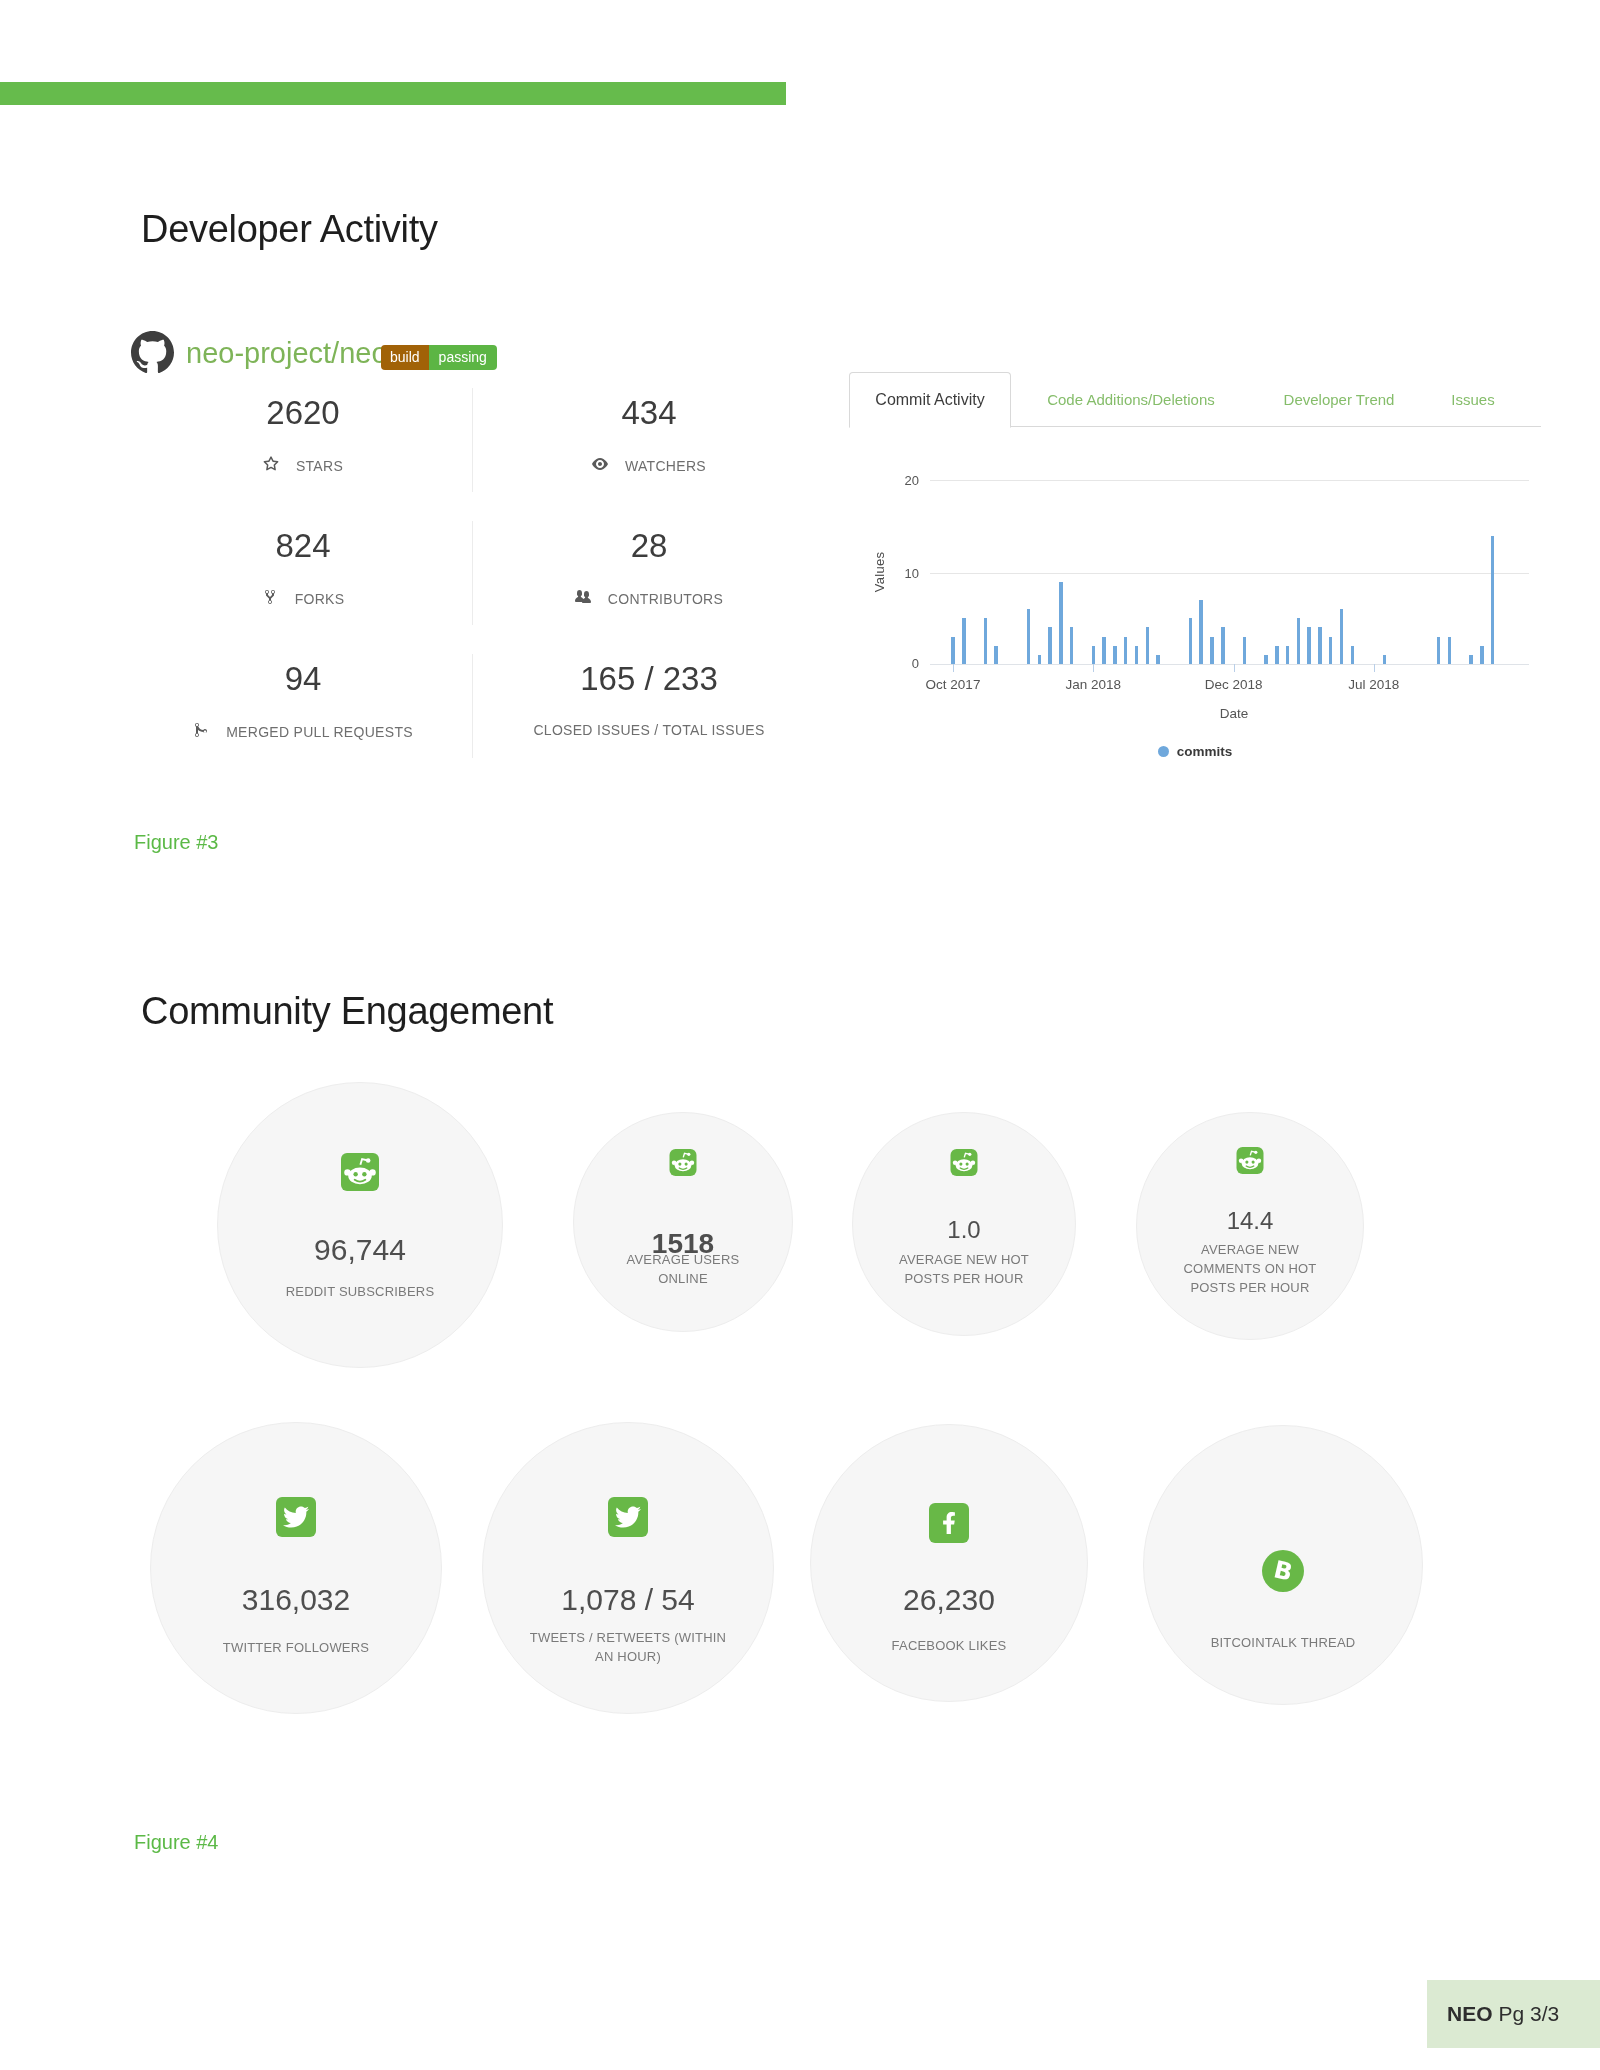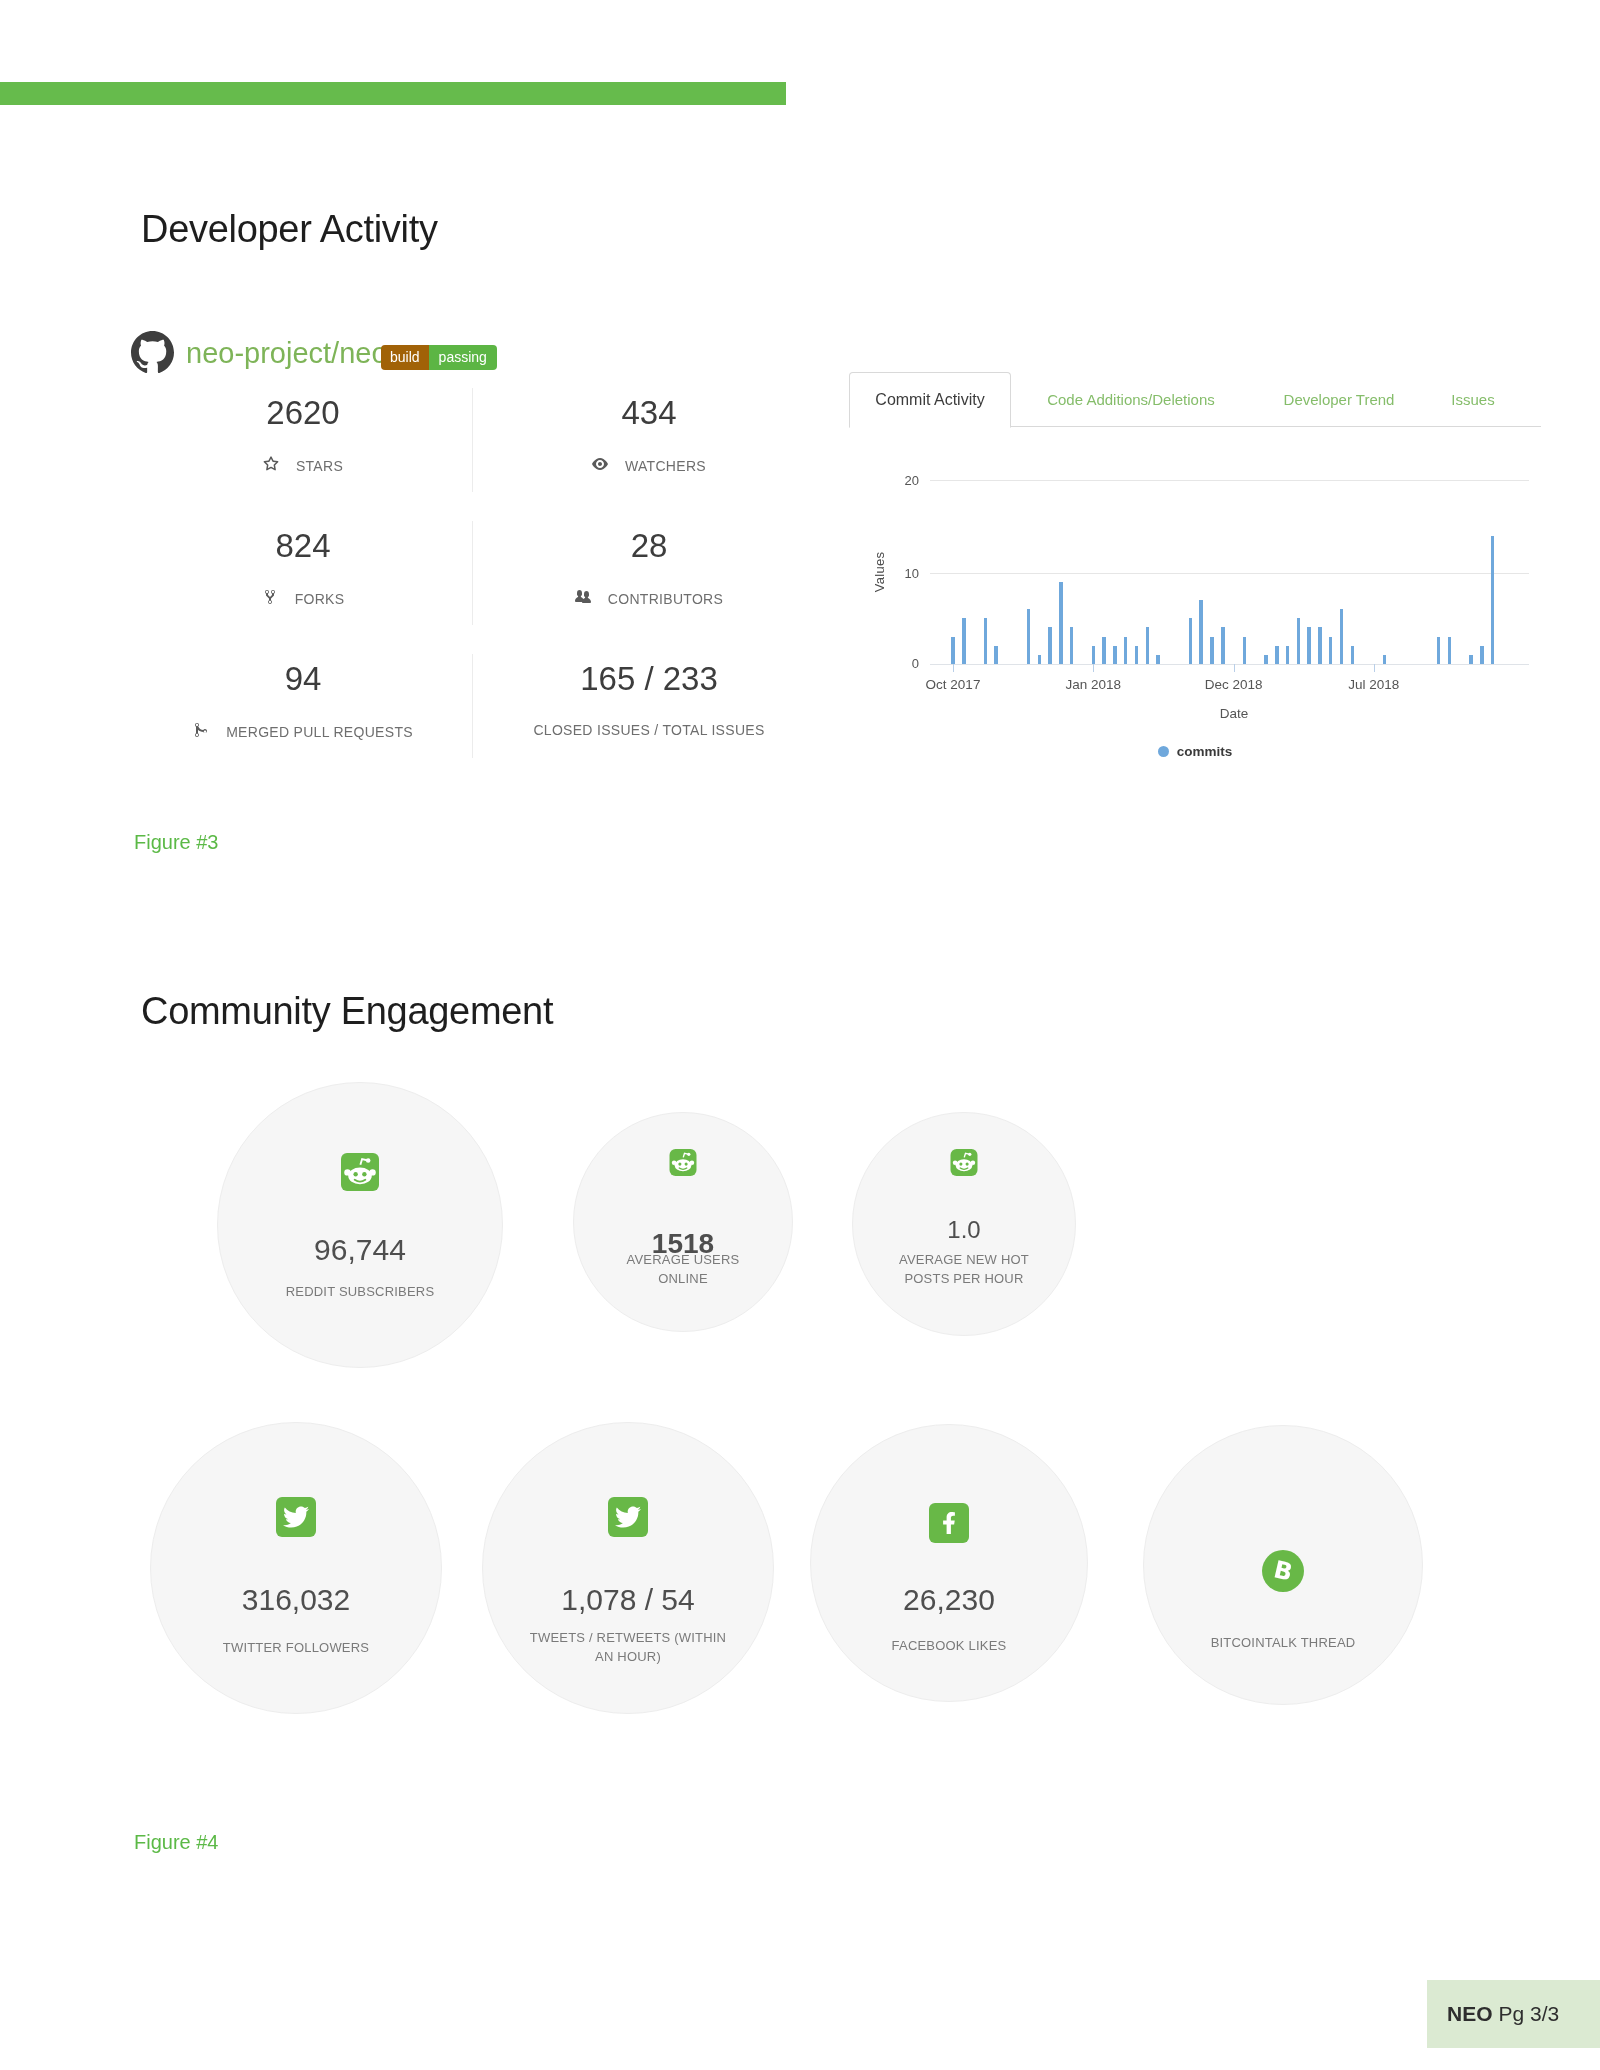--- a/index.html
+++ b/index.html
@@ -278,20 +278,36 @@
           <ellipse cx="10" cy="12" rx="6.2" ry="4.4" fill="#fff"></ellipse>
           <circle cx="7.7" cy="11.2" r="1.15" fill="#68b847"></circle>
           <circle cx="12.3" cy="11.2" r="1.15" fill="#68b847"></circle>
           <path d="M7.2 14.1q2.8 1.9 5.6 0" stroke="#68b847" stroke-width="1" fill="none" stroke-linecap="round"></path>
         </svg>
     </span>
     <div class="val" style="top:103px;font-size:24px;">1.0</div>
     <div class="lab" style="top:138px;width:175px;">AVERAGE NEW HOT POSTS PER HOUR</div>
   </div>
 
+  <div class="circle" style="left:1136px;top:1112px;width:228px;height:228px;">
+    <span class="icon" style="top:34px;width:27px;height:27px;background:#68b847;">
+      <svg viewBox="0 0 20 20" width="27" height="27">
+          <path d="M10.2 6.2l.9-3 2.6.6" stroke="#fff" stroke-width="1" fill="none"></path>
+          <circle cx="14.3" cy="3.9" r="1.2" fill="#fff"></circle>
+          <circle cx="3.4" cy="10.2" r="1.7" fill="#fff"></circle>
+          <circle cx="16.6" cy="10.2" r="1.7" fill="#fff"></circle>
+          <ellipse cx="10" cy="12" rx="6.2" ry="4.4" fill="#fff"></ellipse>
+          <circle cx="7.7" cy="11.2" r="1.15" fill="#68b847"></circle>
+          <circle cx="12.3" cy="11.2" r="1.15" fill="#68b847"></circle>
+          <path d="M7.2 14.1q2.8 1.9 5.6 0" stroke="#68b847" stroke-width="1" fill="none" stroke-linecap="round"></path>
+        </svg>
+    </span>
+    <div class="val" style="top:94px;font-size:24px;">14.4</div>
+    <div class="lab" style="top:128px;width:165px;">AVERAGE NEW COMMENTS ON HOT POSTS PER HOUR</div>
+  </div>
 
   <div class="circle" style="left:150px;top:1422px;width:292px;height:292px;">
     <span class="icon" style="top:74px;width:40px;height:40px;background:#68b847;">
       <svg viewBox="0 0 512 512" width="26" height="26">
           <path fill="#fff" d="M459.37 151.716c.325 4.548.325 9.097.325 13.645 0 138.72-105.583 298.558-298.558 298.558-59.452 0-114.68-17.219-161.137-47.106 8.447.974 16.568 1.299 25.34 1.299 49.055 0 94.213-16.568 130.274-44.832-46.132-.975-84.792-31.188-98.112-72.772 6.498.974 12.995 1.624 19.818 1.624 9.421 0 18.843-1.3 27.614-3.573-48.081-9.747-84.143-51.98-84.143-102.985v-1.299c13.969 7.797 30.214 12.67 47.431 13.319-28.264-18.843-46.781-51.005-46.781-87.391 0-19.492 5.197-37.36 14.294-52.954 51.655 63.675 129.3 105.258 216.365 109.807-1.624-7.797-2.599-15.918-2.599-24.04 0-57.828 46.782-104.934 104.934-104.934 30.213 0 57.502 12.67 76.67 33.137 23.715-4.548 46.456-13.32 66.599-25.34-7.798 24.366-24.366 44.833-46.132 57.827 21.117-2.273 41.584-8.122 60.426-16.243-14.292 20.791-32.161 39.308-52.628 54.253z"></path>
         </svg>
     </span>
     <div class="val" style="top:160px;font-size:30px;">316,032</div>
     <div class="lab" style="top:216px;width:220px;">TWITTER FOLLOWERS</div>
   </div>

